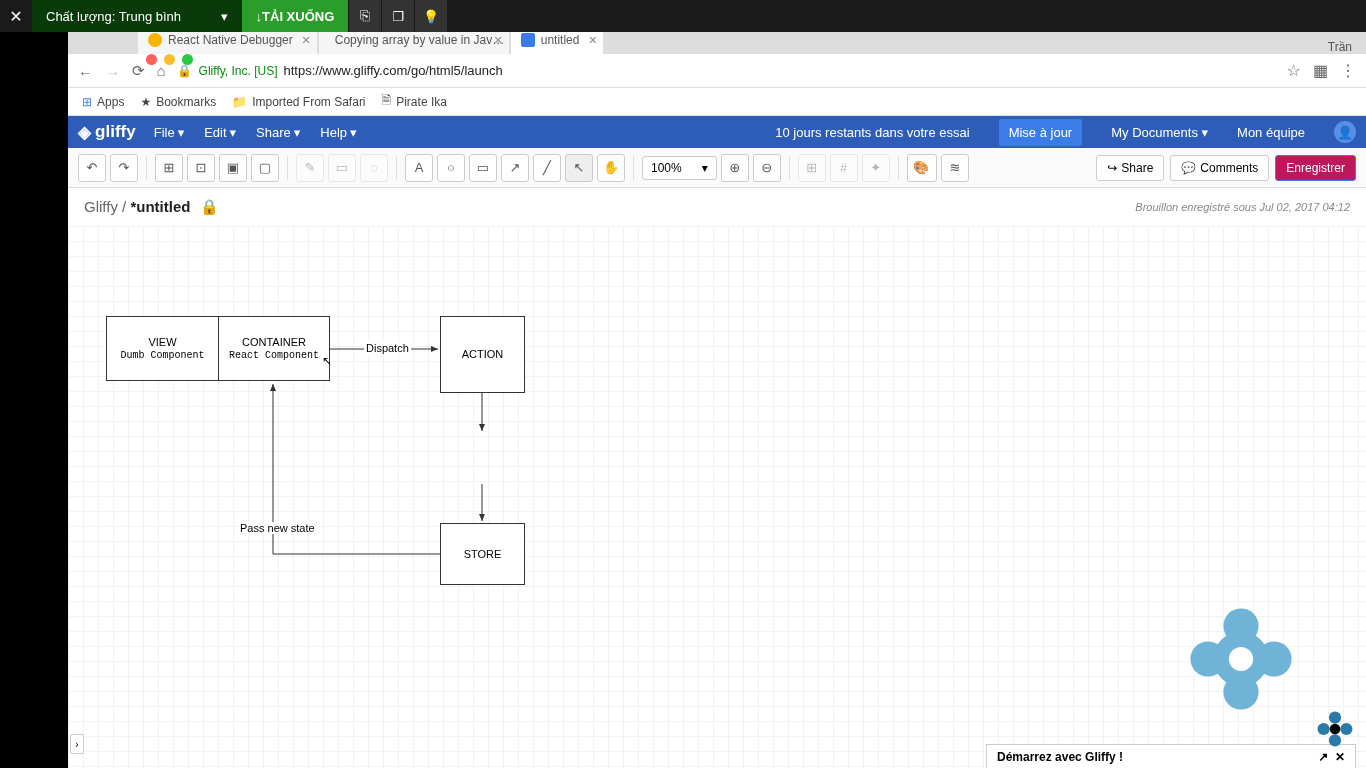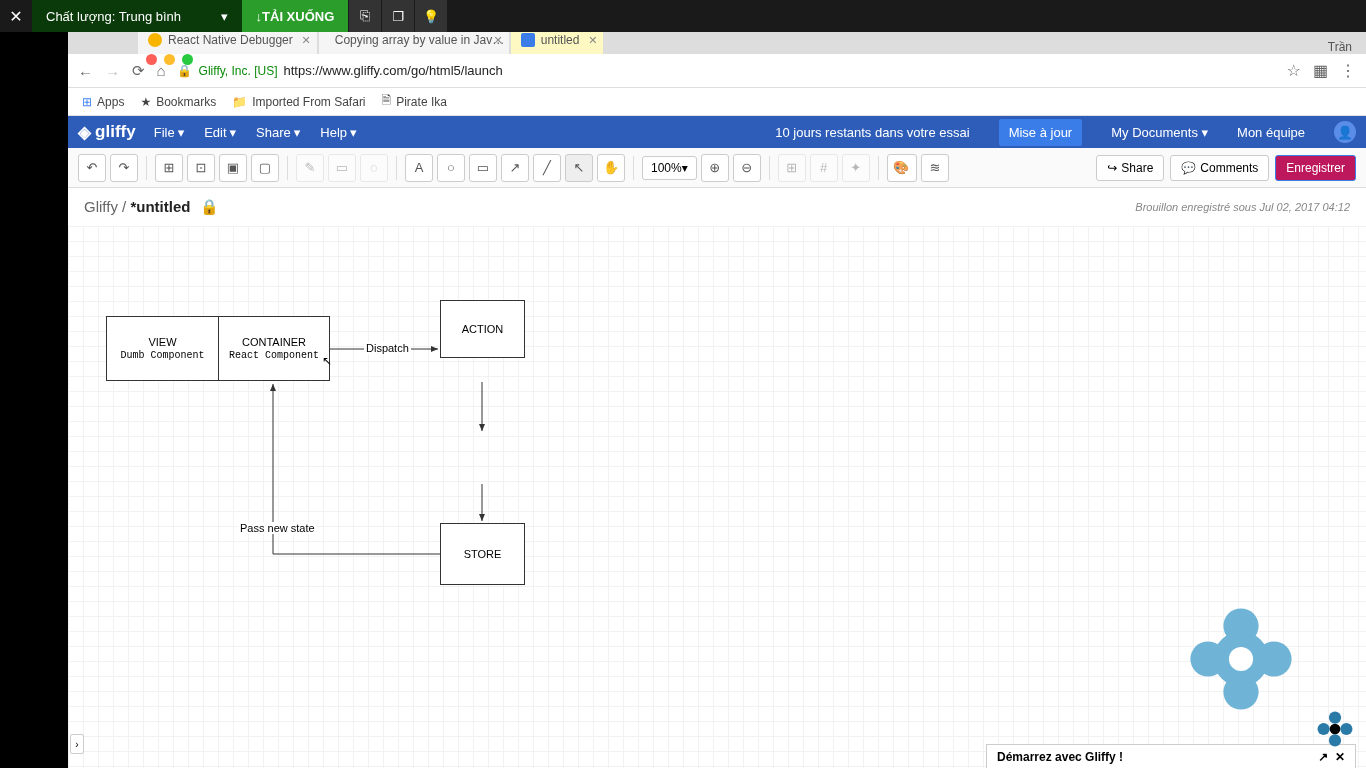--- a/index.html
+++ b/index.html
@@ -16,21 +16,21 @@
 .mac-menubar { position: absolute; top: 0; right: 68px; height: 22px; display: flex; align-items: center; gap: 12px; color: #333; font-size: 12px; z-index: 50; }
 .mac-status { display: flex; align-items: center; gap: 10px; }
 
 
 .browser { position: absolute; top: 22px; left: 68px; right: 0; bottom: 0; background: #fff; display: flex; flex-direction: column; }
 .tab-strip { height: 32px; background: #ddd; display: flex; align-items: flex-end; padding-left: 70px; }
 .traffic-lights { position: absolute; left: 78px; top: 32px; display: flex; gap: 7px; }
 .tl { width: 11px; height: 11px; border-radius: 50%; }
 .tl.r { background: #ff5f56; } .tl.y { background: #ffbd2e; } .tl.g { background: #27c93f; }
 .tab { height: 28px; background: #f5f5f5; border-radius: 4px 4px 0 0; padding: 0 24px 0 10px; display: flex; align-items: center; gap: 6px; font-size: 12px; color: #555; margin-right: 2px; position: relative; max-width: 190px; overflow: hidden; white-space: nowrap; }
-.tab.active { background: #fef9c3; }
+.tab.active { background: #ffffff; }
 .tab .favicon { width: 14px; height: 14px; border-radius: 2px; }
 .tab .tab-close { position: absolute; right: 6px; font-size: 11px; color: #888; }
 .tab-user { margin-left: auto; padding: 0 14px; font-size: 12px; color: #555; }
 
 .addr-bar { height: 34px; background: #fff; border-bottom: 1px solid #ddd; display: flex; align-items: center; padding: 0 10px; gap: 12px; }
 .nav-ico { color: #666; font-size: 15px; cursor: pointer; }
 .url-box { flex: 1; display: flex; align-items: center; gap: 6px; font-size: 13px; color: #222; }
 .secure-badge { color: #0a8a0a; font-size: 12px; }
 .addr-right { display: flex; gap: 12px; color: #666; }
 
@@ -42,21 +42,21 @@
 .gliffy-logo { font-weight: bold; font-size: 17px; display: flex; align-items: center; gap: 4px; margin-right: 18px; }
 .gliffy-menu { display: flex; gap: 20px; }
 .gliffy-menu-item { cursor: pointer; display: flex; align-items: center; gap: 3px; }
 .gliffy-right { margin-left: auto; display: flex; align-items: center; gap: 29px; }
 .btn-update { background: #3a7de8; padding: 6px 10px; border-radius: 2px; cursor: pointer; }
 
 .gliffy-toolbar { height: 40px; background: #fafafa; border-bottom: 1px solid #ddd; display: flex; align-items: center; padding: 0 10px; gap: 4px; }
 .tool-btn { width: 28px; height: 28px; border: 1px solid #ccc; border-radius: 3px; display: flex; align-items: center; justify-content: center; background: #fff; cursor: pointer; color: #555; font-size: 13px; }
 .tool-btn.disabled { opacity: 0.4; }
 .tool-sep { width: 1px; height: 24px; background: #ddd; margin: 0 4px; }
-.zoom-box { border: 1px solid #ccc; border-radius: 3px; padding: 4px 8px; font-size: 12px; background: #fff; display: flex; gap: 0; }
+.zoom-box { border: 1px solid #ccc; border-radius: 3px; padding: 4px 8px; font-size: 12px; background: #fff; display: flex; gap: 20px; }
 .toolbar-right { margin-left: auto; display: flex; gap: 6px; }
 .toolbar-right .tbtn { border: 1px solid #ccc; border-radius: 3px; padding: 5px 10px; font-size: 12px; background: #fff; cursor: pointer; display: flex; gap: 4px; align-items: center; }
 .tbtn.primary { background: #be185d; color: #fff; border-color: #3a7de8; }
 
 .doc-title-bar { padding: 10px 16px; display: flex; align-items: center; background: #fff; }
 .doc-path { font-size: 15px; color: #666; }
 .doc-path b { color: #222; }
 .lock-ico { color: #e0a020; margin-left: 6px; }
 .saved-msg { margin-left: auto; font-size: 11px; font-style: italic; color: #888; }
 
@@ -278,21 +278,21 @@
       <span class="t1">VIEW</span>
       <span class="t2">Dumb Component</span>
     </div>
     <div class="shape" style="left:150px; top:90px; width:112px; height:65px">
       <span class="t1">CONTAINER</span>
       <span class="t2">React Component</span>
     </div>
 
     <div style="position:absolute; left:254px; top:128px; font-size:12px">↖</div>
 
-    <div class="shape" style="left:372px; top:74px; width:85px; height:58px">
+    <div class="shape" style="left:372px; top:90px; width:85px; height:77px">
       <span>ACTION</span>
     </div>
     <div class="shape" style="left:372px; top:297px; width:85px; height:62px">
       <span>STORE</span>
     </div>
 
     <div class="label" style="left:296px; top:116px">Dispatch</div>
     <div class="label" style="left:170px; top:296px">Pass new state</div>
 
     <div class="expand-handle">›</div>

